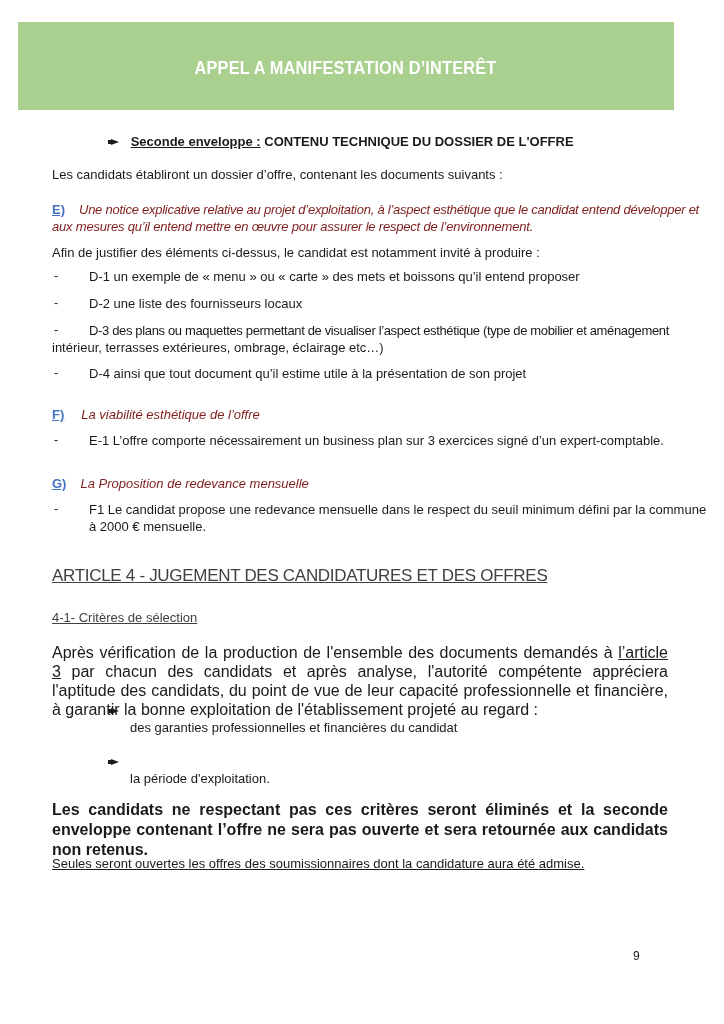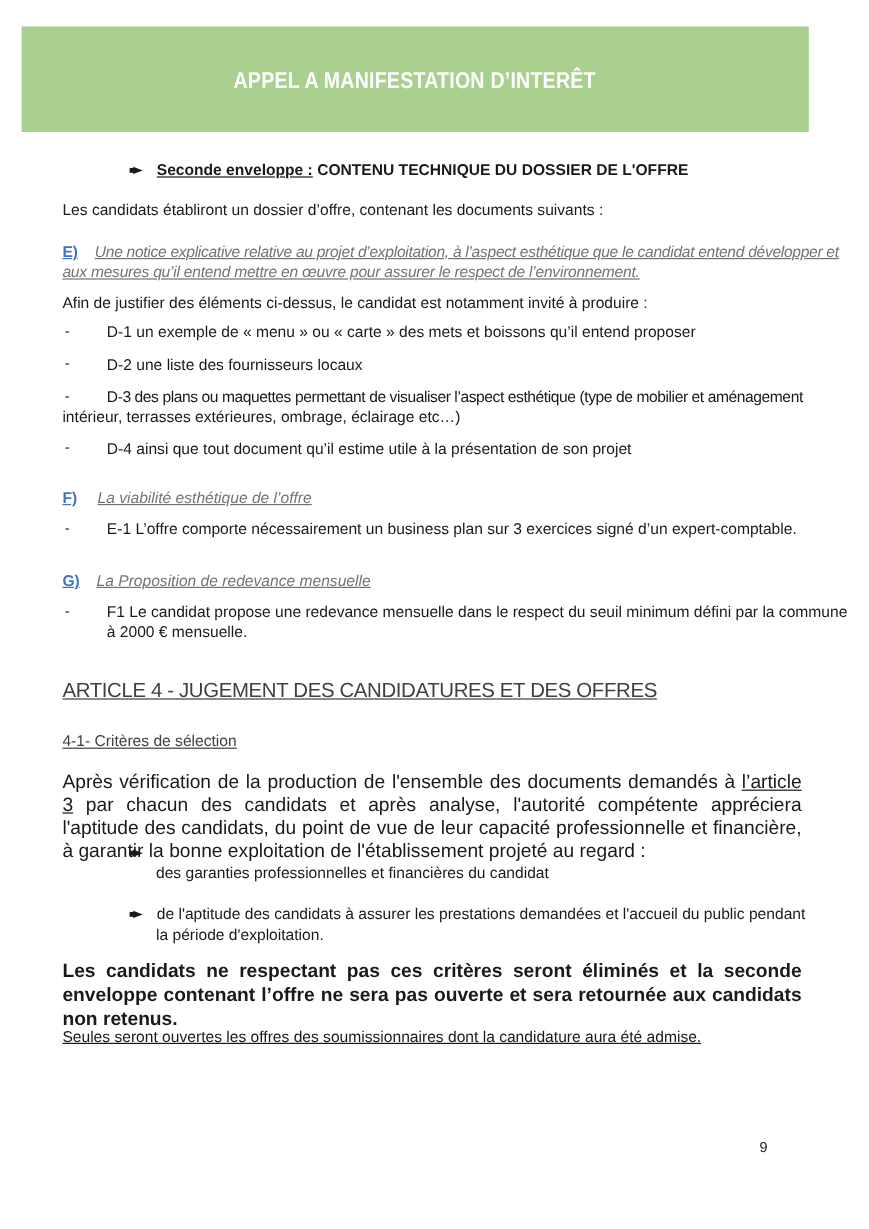--- a/index.html
+++ b/index.html
@@ -7,21 +7,21 @@
          font-family: "Liberation Sans", sans-serif; color: #1a1a1a; }
   .banner { position: absolute; left: 18px; top: 22px; width: 656px; height: 88px;
             background: #a9d08e; display: flex; align-items: center; justify-content: center; }
   .banner-title { color: #ffffff; font-size: 19px; font-weight: bold; letter-spacing: 0.2px;
                   transform: scaleX(0.86); margin-top: 4px; }
   .txt { position: absolute; font-size: 13px; line-height: 17px; white-space: nowrap;
          transform-origin: left top; }
   .bold { font-weight: bold; }
   .ul { text-decoration: underline; }
   .blue { color: #4472c4; }
-  .blue-it { color: #737373; font-style: italic; text-decoration: underline; }
+  .blue-it { color: #7f1d1d; font-style: italic; }
   .green { color: #404040; }
   .dash { position: absolute; font-size: 12.4px; line-height: 17px; }
   .arrow { display: inline-block; width: 0; height: 0; border-top: 3.5px solid transparent;
            border-bottom: 3.5px solid transparent; border-left: 8px solid #1a1a1a;
            position: relative; top: -1px; }
   .arrow::before { content: ""; position: absolute; left: -11px; top: -2px; width: 4px; height: 4px; background: #1a1a1a; }
   .justify { position: absolute; font-size: 16px; line-height: 19px; text-align: justify;
              text-align-last: left; }
   .heading { position: absolute; font-size: 17px; line-height: 20px; white-space: nowrap; }
   .pagenum { position: absolute; left: 633px; top: 949px; font-size: 12px; }
@@ -80,21 +80,20 @@
   <span>Après vérification de la production de l'ensemble des documents demandés à </span><span class="ul">l’article 3</span><span> par chacun des candidats et après analyse, l'autorité compétente appréciera l'aptitude des candidats, du point de vue de leur capacité professionnelle et financière, à garantir la bonne exploitation de l'établissement projeté au regard :</span>
 </div>
 
 <div class="txt" style="left:111px; top:702px;">
   <span class="arrow"></span>
 </div>
 <div class="txt" style="left:130px; top:719px;">des garanties professionnelles et financières du candidat</div>
 
 <div class="txt" style="left:111px; top:753px;">
   <span class="arrow"></span>
-  <span style="margin-left:8px;">de l'aptitude des candidats à assurer les prestations demandées et l'accueil du public pendant</span>
 </div>
 <div class="txt" style="left:130px; top:770px;">la période d'exploitation.</div>
 
 <div class="justify bold" style="left:52px; top:800px; width:616px; line-height:20px;">Les candidats ne respectant pas ces critères seront éliminés et la seconde enveloppe contenant l’offre ne sera pas ouverte et sera retournée aux candidats non retenus.</div>
 
 <div class="txt ul" style="left:52px; top:855px;">Seules seront ouvertes les offres des soumissionnaires dont la candidature aura été admise.</div>
 
 <div class="pagenum">9</div>
 
 </body></html>

